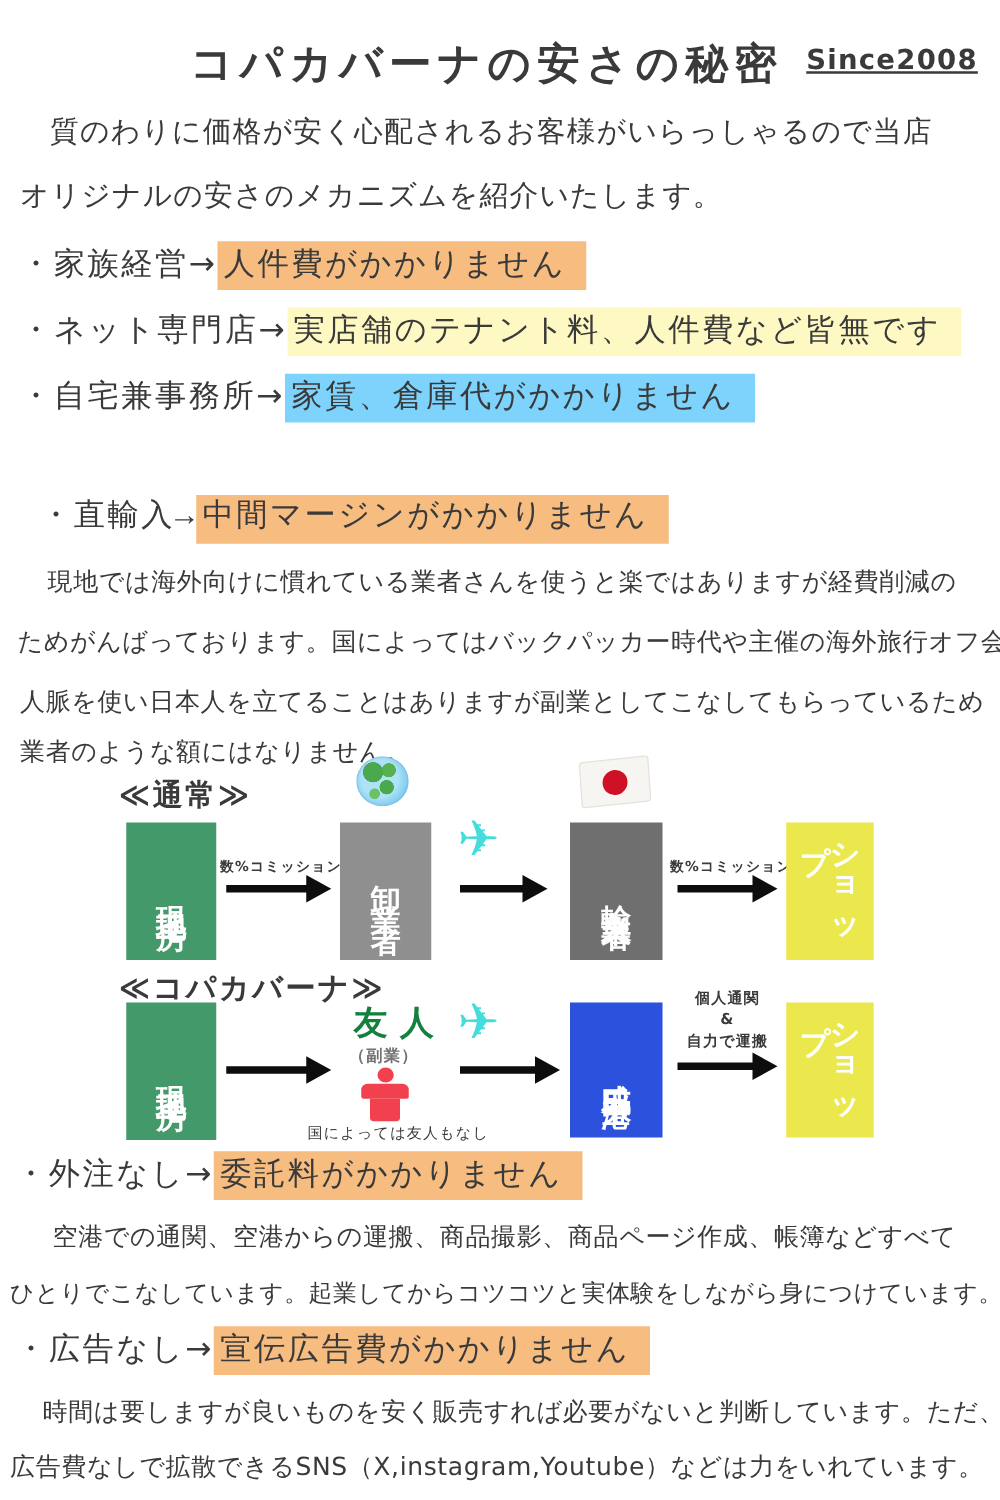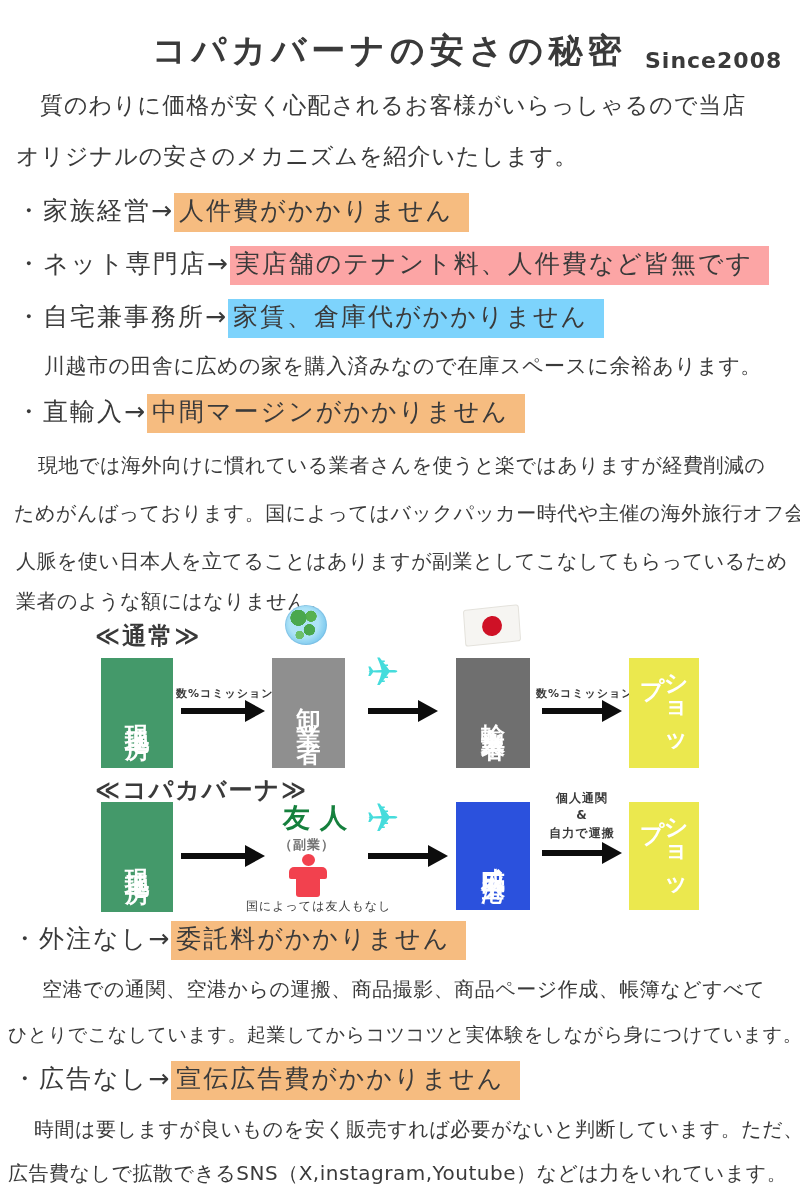--- a/index.html
+++ b/index.html
@@ -62,35 +62,34 @@
   .person .head { width:13px; height:12px; border-radius:50%; margin:0 auto 1px auto; }
   .person .torso { width:38px; height:12px; border-radius:5px 5px 2px 2px; margin:0 auto; }
   .person .lower { width:24px; height:18px; border-radius:0 0 3px 3px; margin:0 auto; }
 </style>
 </head>
 <body>
 
 <div class="page">
 
   <div class="abs title" style="left:152px; top:28px;">コパカバーナの安さの秘密</div>
-  <div class="abs since" style="left:645px; top:48px;">Since2008</div>
+  <div class="abs since" style="left:645px; top:36px;text-decoration:underline;">Since2008</div>
   <div class="abs intro" style="left:40px; top:90px;">質のわりに価格が安く心配されるお客様がいらっしゃるので当店</div>
   <div class="abs intro" style="left:16px; top:141px;">オリジナルの安さのメカニズムを紹介いたします。</div>
 
   <div class="abs bullet" style="left:16px; top:194px;">
     <span>・家族経営→</span><span class="hl" style="background: rgb(246, 188, 128);">人件費がかかりません</span>
   </div>
   <div class="abs bullet" style="left:16px; top:247px;">
-    <span>・ネット専門店→</span><span class="hl" style="background: #fca5a5;">実店舗のテナント料、人件費など皆無です</span>
+    <span>・ネット専門店→</span><span class="hl" style="background: #fef9c3;">実店舗のテナント料、人件費など皆無です</span>
   </div>
   <div class="abs bullet" style="left:16px; top:300px;">
     <span>・自宅兼事務所→</span><span class="hl" style="background: #7dd3fc;">家賃、倉庫代がかかりません</span>
   </div>
-  <div class="abs note-sm" style="left:44px; top:352px;">川越市の田舎に広めの家を購入済みなので在庫スペースに余裕あります。</div>
-  <div class="abs bullet" style="left:16px; top:395px;">
+  <div class="abs bullet" style="left:32px; top:395px;font-family:Liberation Mono, monospace;">
     <span>・直輸入→</span><span class="hl" style="background: rgb(246, 188, 128);">中間マージンがかかりません</span>
   </div>
 
   <div class="abs para" style="left:38px; top:452px;">現地では海外向けに慣れている業者さんを使うと楽ではありますが経費削減の</div>
   <div class="abs para" style="left:14px; top:500px;">ためがんばっております。国によってはバックパッカー時代や主催の海外旅行オフ会の</div>
   <div class="abs para" style="left:16px; top:548px;">人脈を使い日本人を立てることはありますが副業としてこなしてもらっているため</div>
   <div class="abs para" style="left:16px; top:588px;">業者のような額にはなりません。</div>
 
   <div class="abs dlabel" style="left:95px; top:620px;">≪通常≫</div>
 

